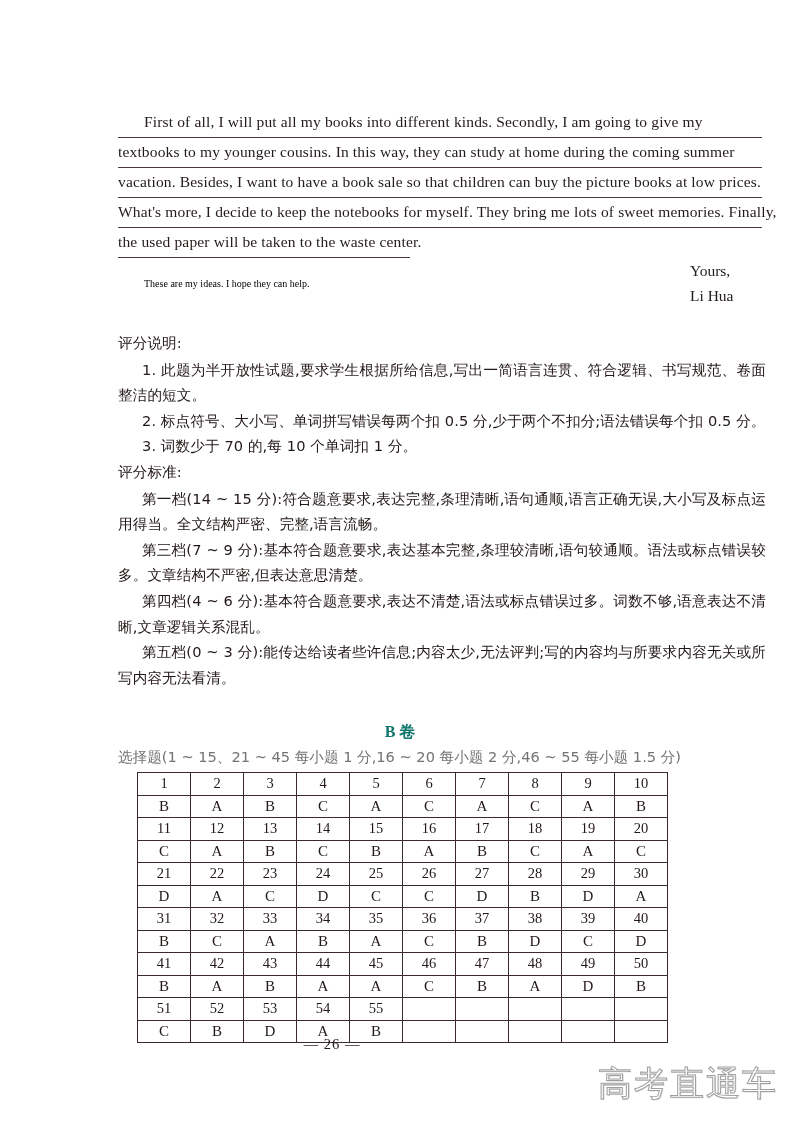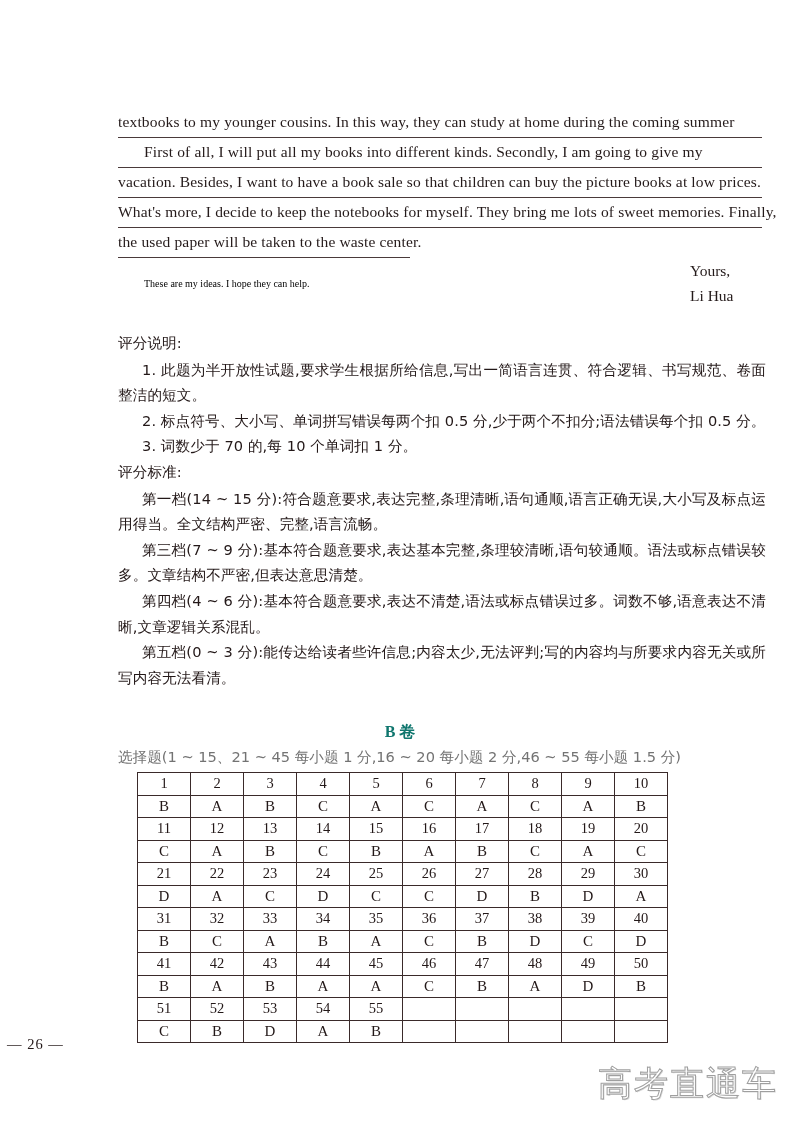--- a/index.html
+++ b/index.html
@@ -130,23 +130,24 @@
     font-size: 14.5px;
     color: #231818;
     padding: 0;
   }
   table.answers tr.num-row td { font-size: 14.5px; }
   table.answers tr.ans-row td { font-size: 15px; }
 
   
   .page-number {
     position: absolute;
-    left: 7px;
+    left: 0;
     top: 1036px;
     width: 664px;
+    text-align: center;
     font-family: "Liberation Serif", "DejaVu Serif", serif;
     font-size: 14.5px;
     color: #231818;
     letter-spacing: 1px;
   }
   .watermark {
     position: absolute;
     right: 22px;
     bottom: 24px;
     font-family: "DejaVu Sans", "Liberation Sans", sans-serif;
@@ -158,22 +159,22 @@
     opacity: 0.95;
     white-space: nowrap;
   }
 </style>
 </head>
 <body>
 
 <div class="page">
 
   <div class="essay">
+    <div class="essay-line l1">First of all, I will put all my books into different kinds.  Secondly, I am going to give my</div>
     <div class="essay-line l2">textbooks to my younger cousins.  In this way, they can study at home during the coming summer</div>
-    <div class="essay-line l1">First of all, I will put all my books into different kinds.  Secondly, I am going to give my</div>
     <div class="essay-line l3">vacation.  Besides, I want to have a book sale so that children can buy the picture books at low prices.</div>
     <div class="essay-line l4">What's more, I decide to keep the notebooks for myself.  They bring me lots of sweet memories.  Finally,</div>
     <div class="essay-line l5">the used paper will be taken to the waste center.</div>
     <div class="essay-closing">These are my ideas.  I hope they can help.</div>
   </div>
 
   <div class="signature">
     <div>Yours,</div>
     <div>Li Hua</div>
   </div>

